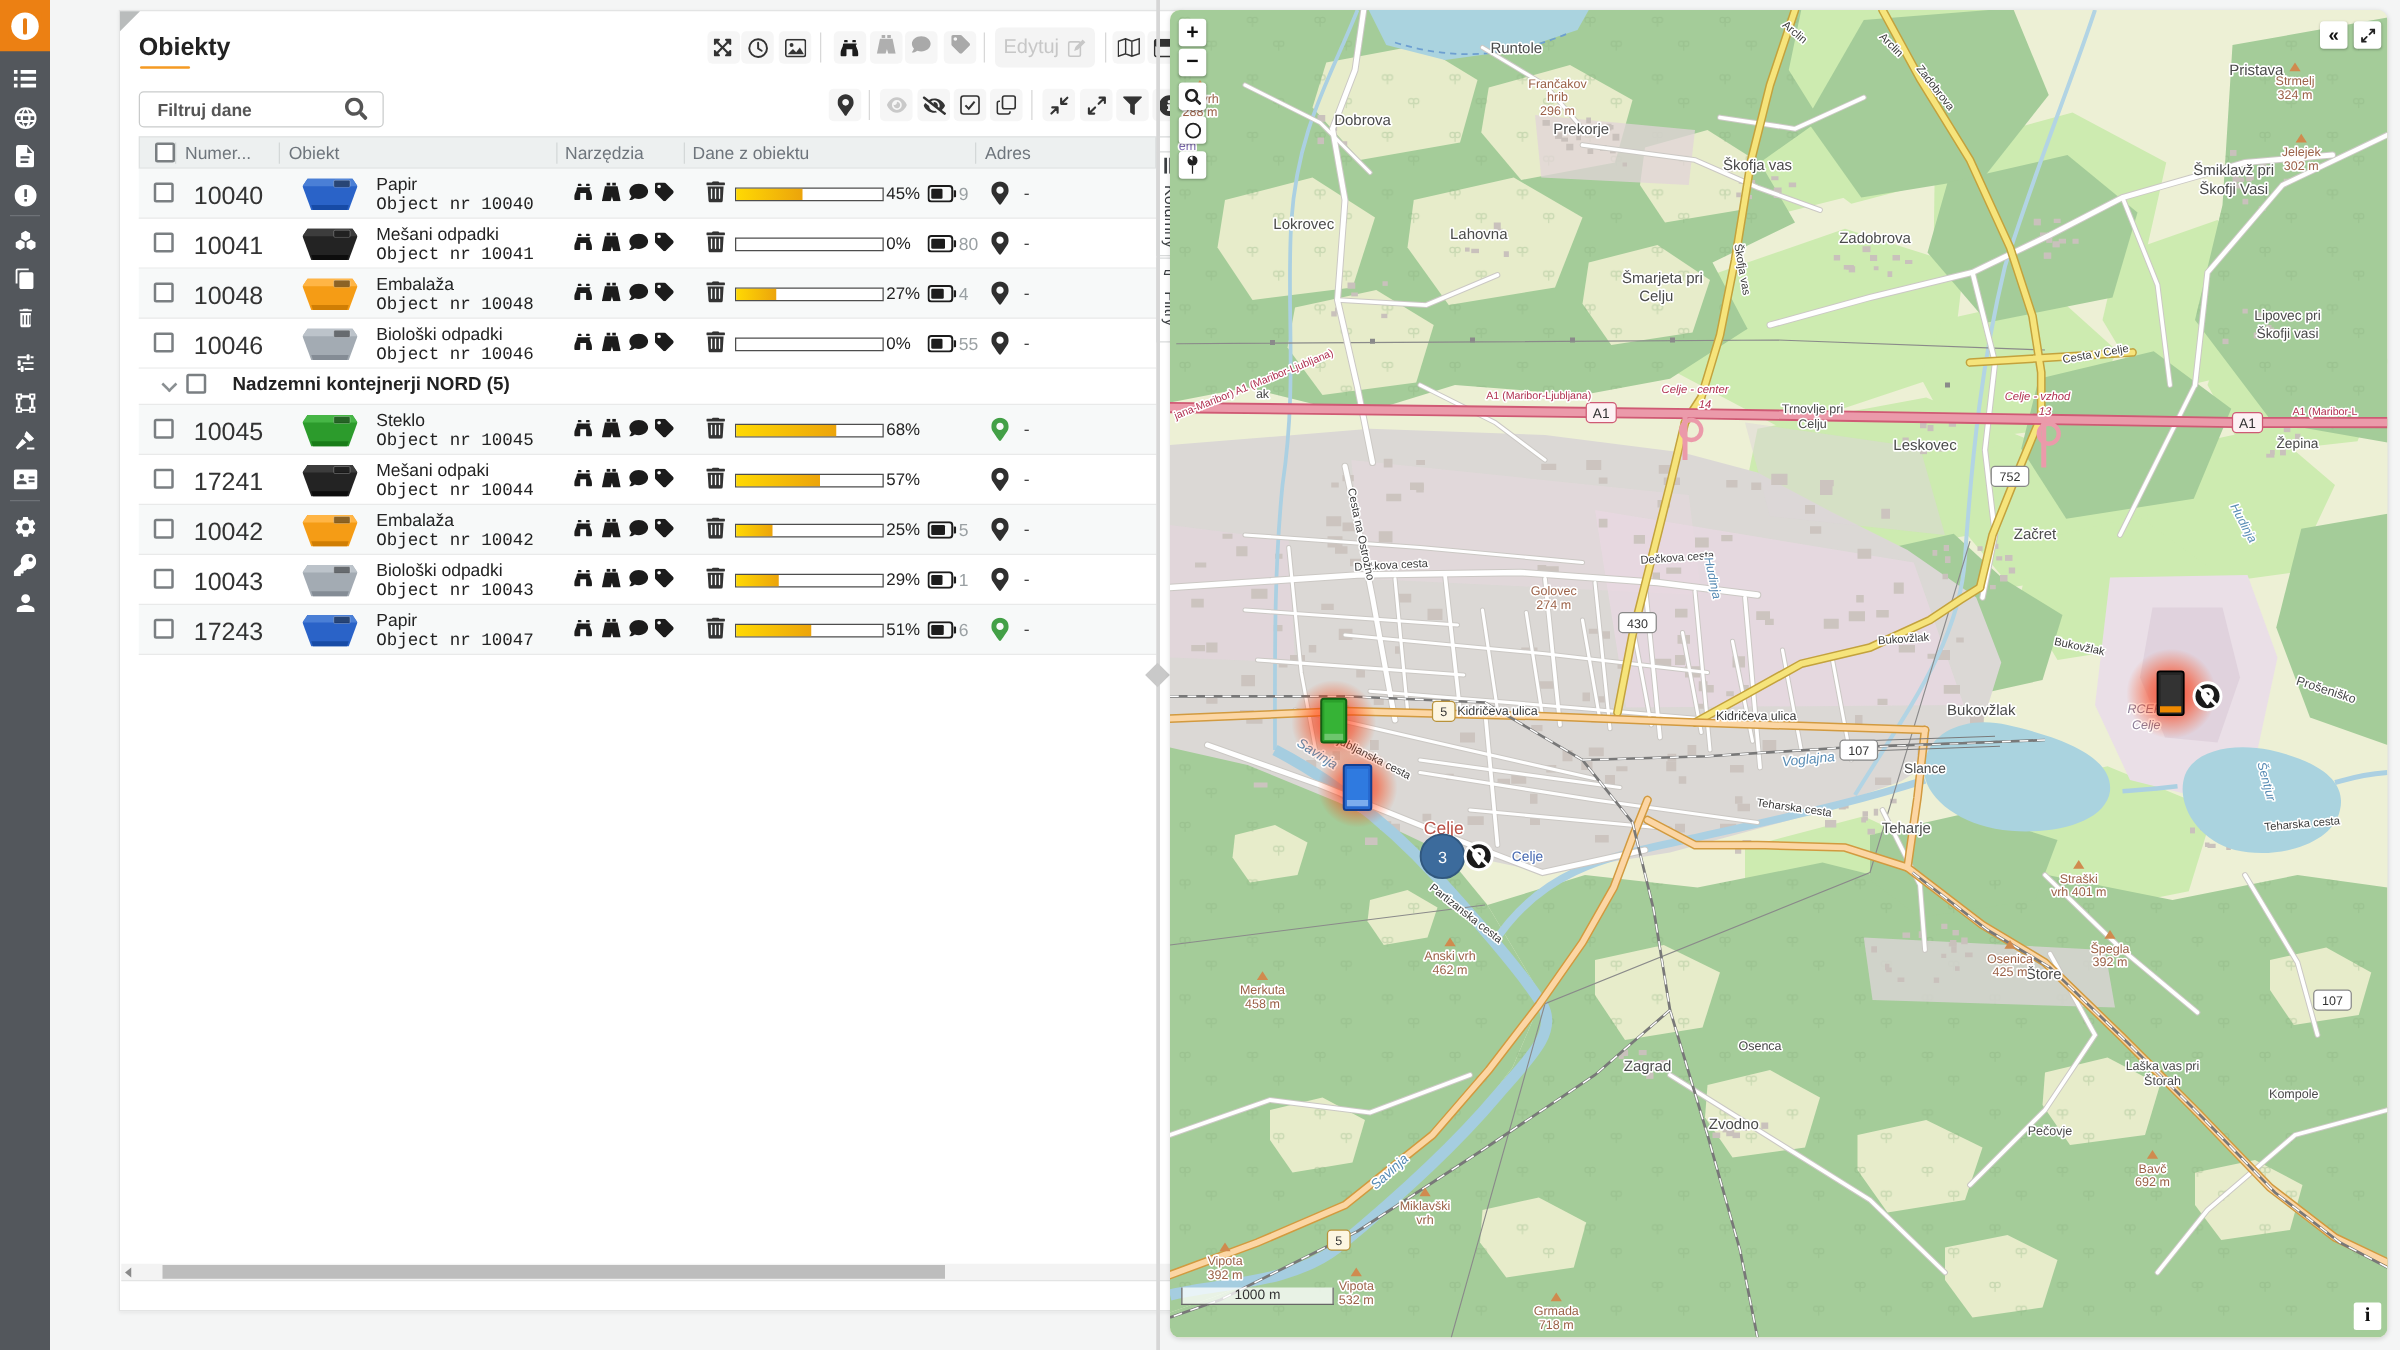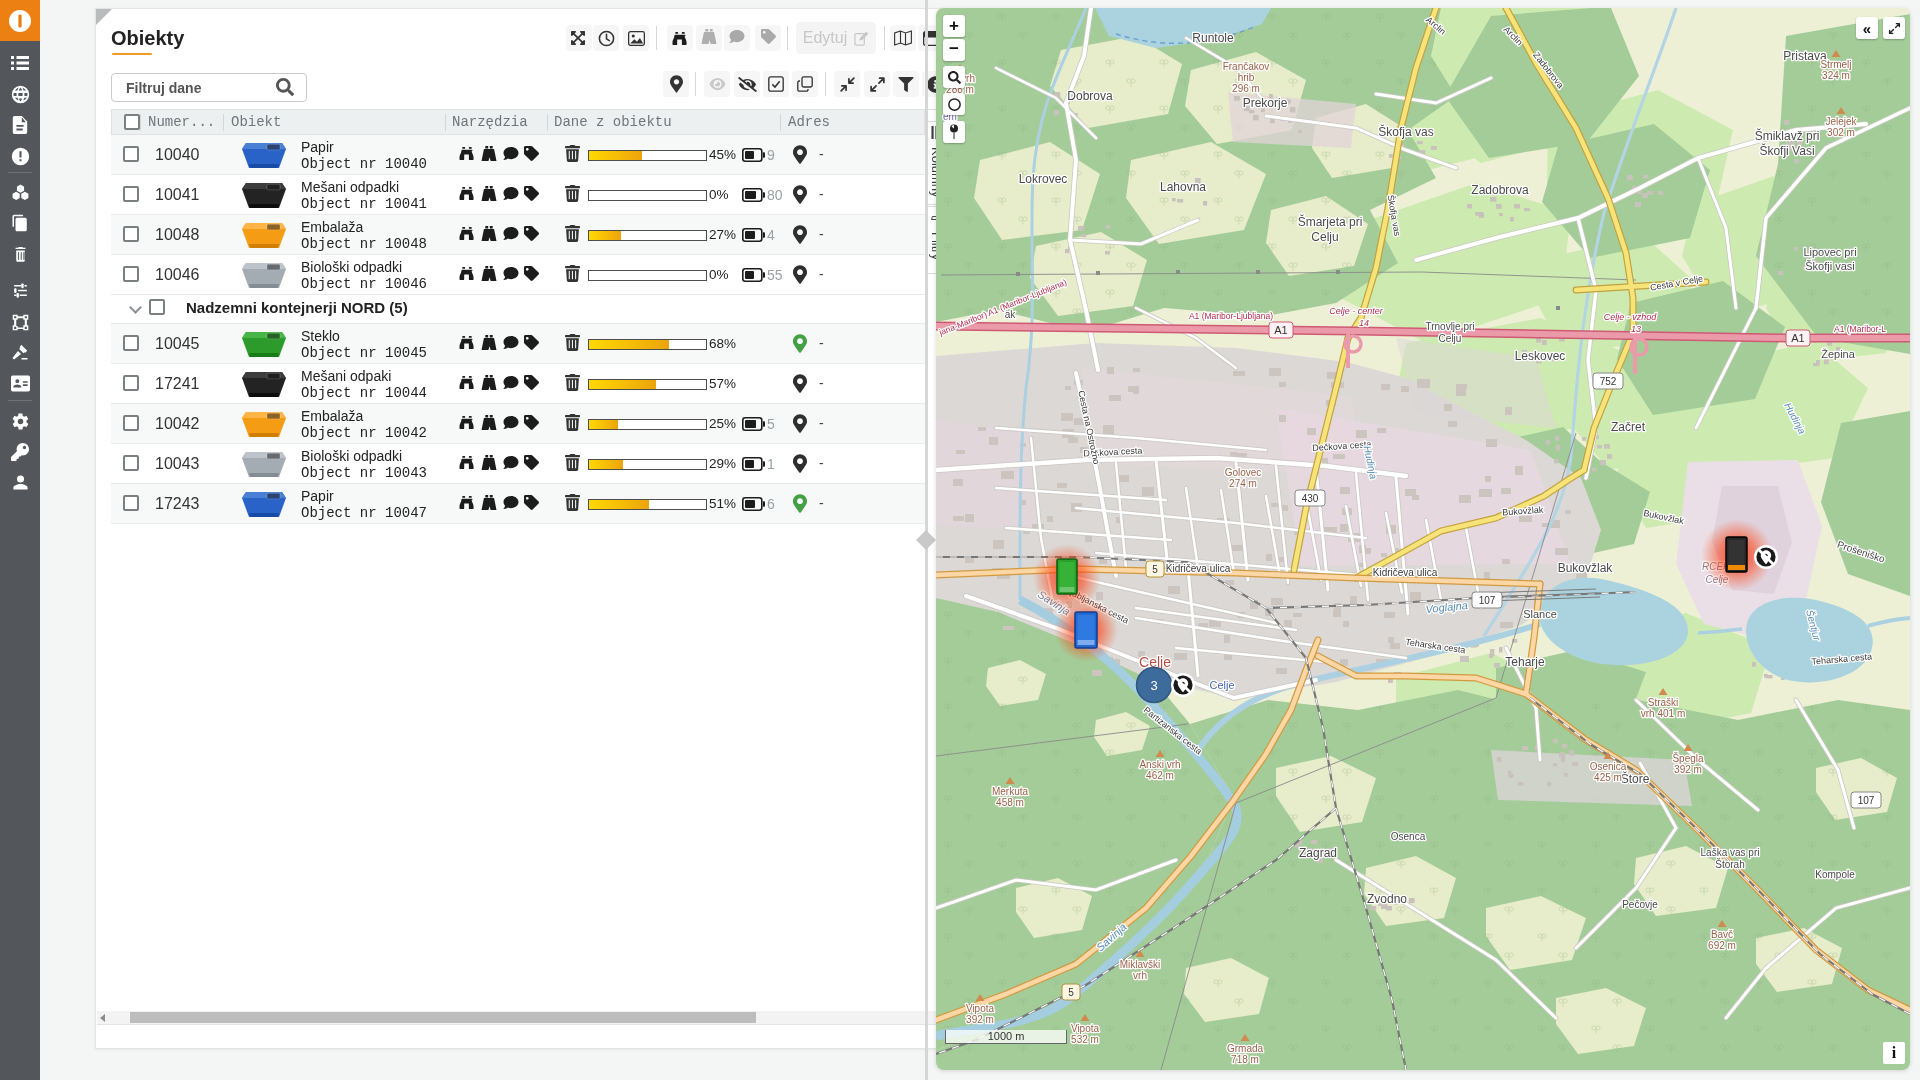--- a/index.html
+++ b/index.html
@@ -17,28 +17,28 @@
   #ptitle:after { content:""; position:absolute; left:1px; top:26px; width:40px; height:2px; background:#f59a23; border-radius:2px; }
   #searchbox { position:absolute; left:15px; top:64px; width:196px; height:29px; border:1px solid #c9cbcb; border-radius:4px; }
   #searchbox .ph { position:absolute; left:14px; top:6px; font-size:14px; color:#555;font-weight:bold; }
   #searchbox svg { position:absolute; right:12px; top:4px; }
   
   .tbtn { position:absolute; width:26px; height:26px; border-radius:4px; background:#f6f6f6; display:flex; align-items:center; justify-content:center; }
   .tsep { position:absolute; width:1px; height:24px; background:#d8d8d8; }
   
   #tbl { position:absolute; left:15px; top:100px; width:814px; }
   .thead { height:26px; background:#edf0f0; border:1px solid #dfe2e2; position:relative; color:#6e757c; font-size:14px; }
-  .thead span { position:absolute; top:4px;font-family:Liberation Mono, monospace; }
+  .thead span { position:absolute; top:4px; }
   .thead .cdiv { position:absolute; top:4px; width:1px; height:17px; background:#d4d8d8; }
   .row { position:relative; border-bottom:1px solid #e9eaea; }
   .grp { height:29px; background:#fff; }
   .obj { height:40px; }
   .obj.alt { background:#f7f9f9; }
   .cb { position:absolute; width:16px; height:16px; border:2px solid #7a7f82; border-radius:2px; background:#fff; }
-  .num { position:absolute; left:44px; top:11px; font-size:16px; color:#333; }
+  .num { position:absolute; left:44px; top:11px; font-size:20px; color:#333; }
   .oname { position:absolute; left:190px; top:4px; font-size:14px; color:#222; }
   .osub { position:absolute; left:190px; top:21px; font-size:14px; color:#222;font-family:Liberation Mono, monospace; }
   .grp .gt { position:absolute; left:75px; top:4px; font-size:15px; font-weight:bold; color:#222; }
   .chev { position:absolute; left:20px; top:8px; width:9px; height:9px; border-left:2px solid #8a8f92; border-bottom:2px solid #8a8f92; transform:rotate(-45deg); }
   .tools { position:absolute; left:348px; top:11px; display:flex; gap:5px; }
   .trash { position:absolute; left:454px; top:10px; }
   .bar { position:absolute; left:477px; top:15px; width:119px; height:11px; border:1.6px solid #4d4d4d; background:#fff; }
   .bar i { display:block; height:100%; background:linear-gradient(90deg,#ffd903,#eca40b); }
   .pct { position:absolute; left:598px; top:12px; font-size:13.5px; color:#222; }
   .batt { position:absolute; left:631px; top:13px; }

